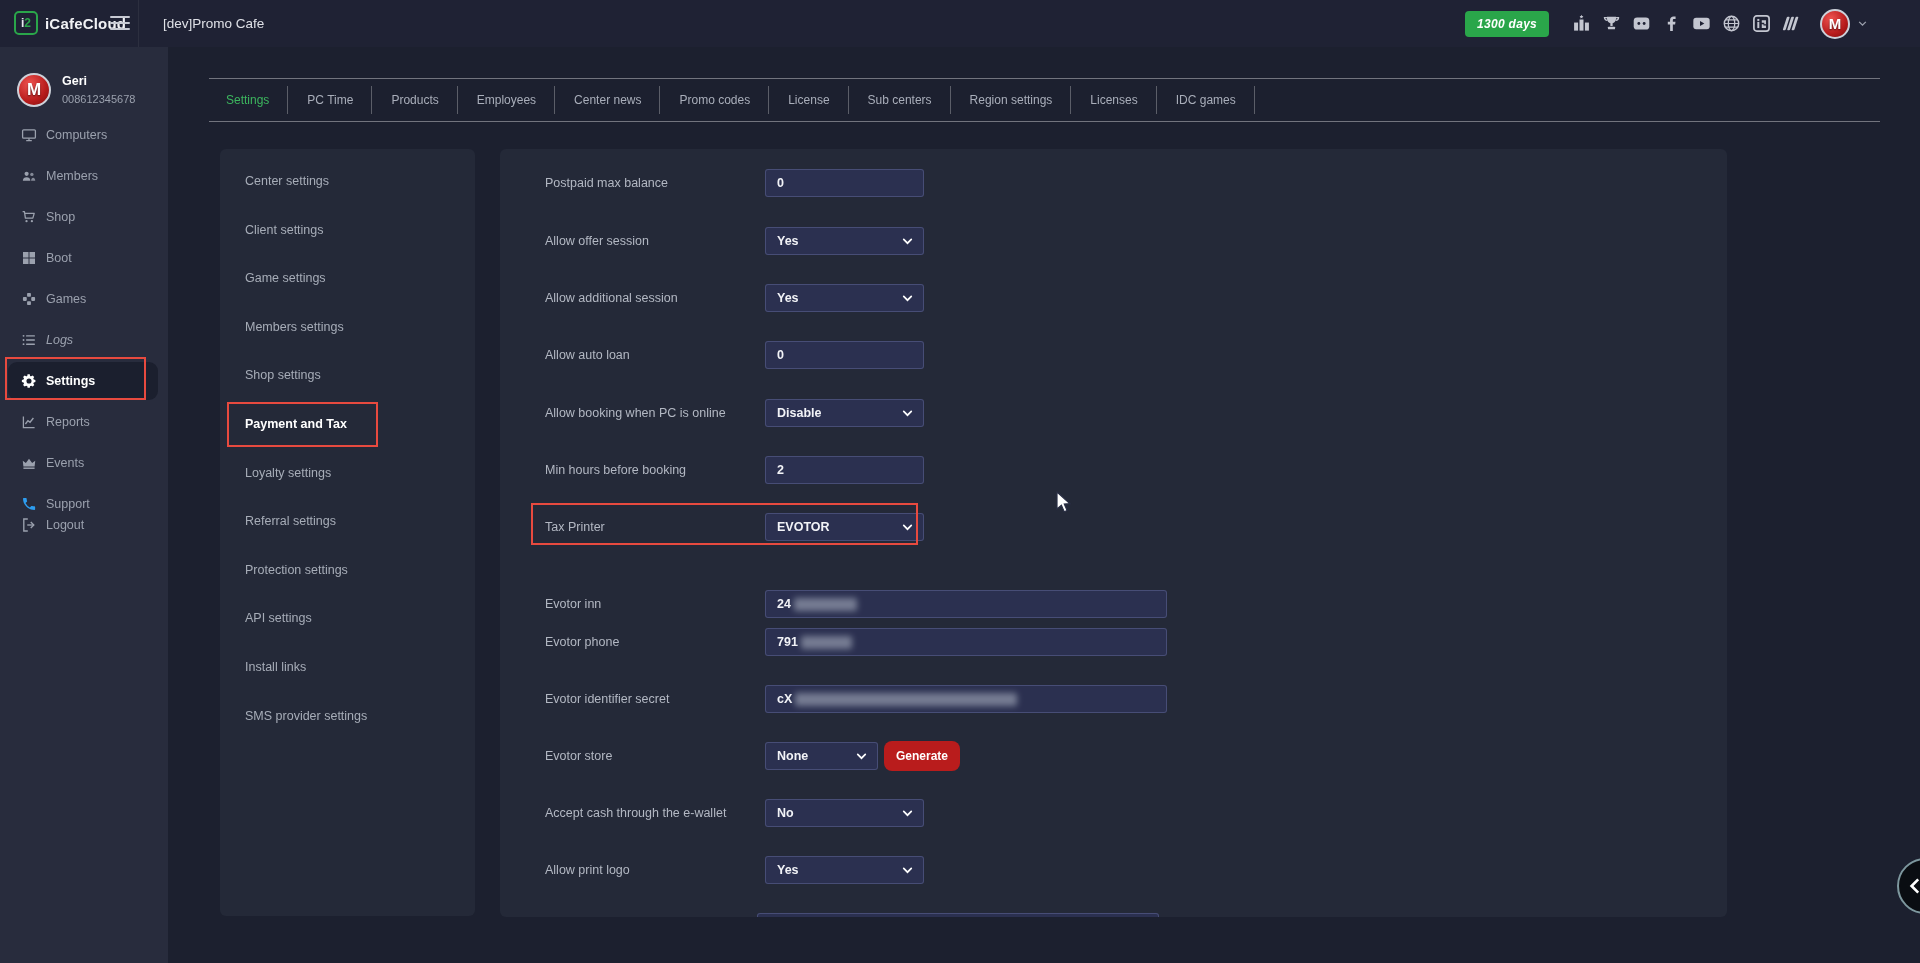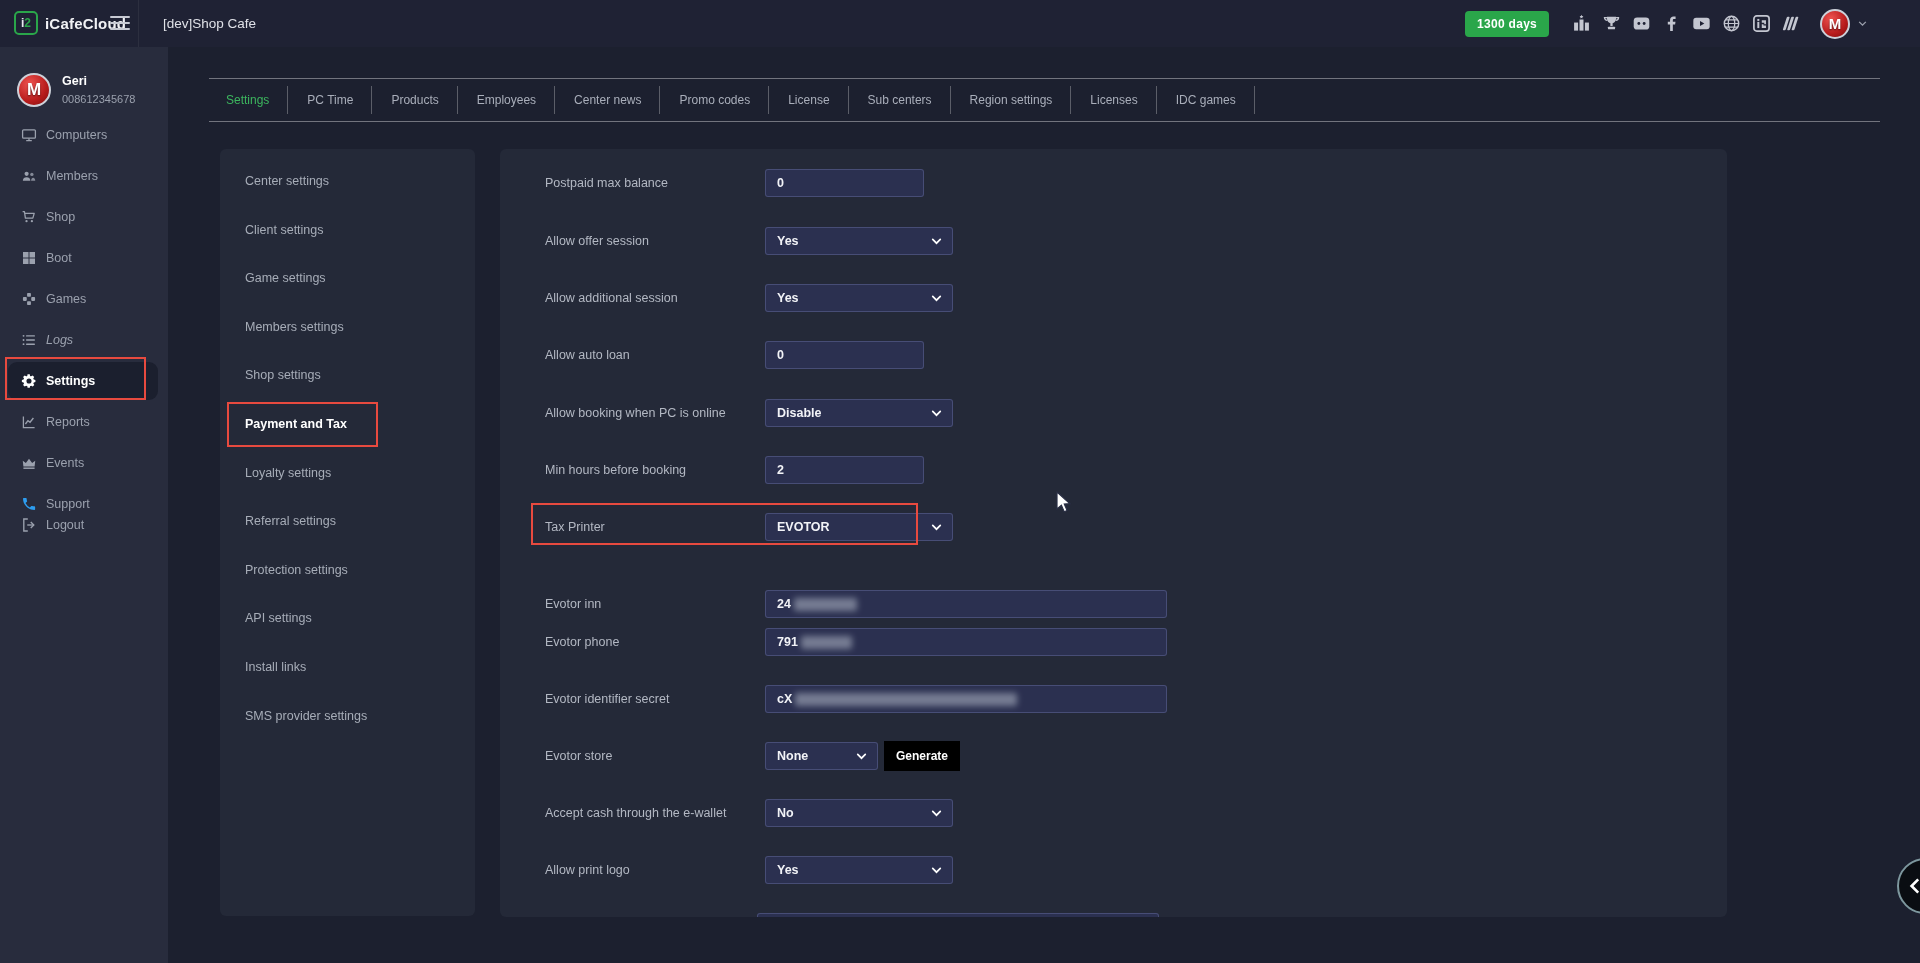--- a/index.html
+++ b/index.html
@@ -11,21 +11,21 @@
   .brand-icon{width:24px;height:24px;border:2px solid #2aa64a;border-radius:5px;box-sizing:border-box;
               display:flex;align-items:center;justify-content:center;color:#2aa64a;font-size:12px;font-weight:bold;}
   .brand-icon i{font-style:normal;color:#e8eaef;}
   .brand-name{color:#f1f2f5;font-size:15px;font-weight:bold;letter-spacing:.2px;}
   .hamburger{position:absolute;left:110px;top:16px;width:20px;color:#c7cad3;cursor:pointer;}
   .hamburger b{display:block;height:2px;background:currentColor;margin:0 0 4px;border-radius:1px;}
   .topbar-sep{position:absolute;left:138px;top:0;width:1px;height:47px;background:rgba(255,255,255,.06);}
   .page-title{position:absolute;left:163px;top:0;line-height:47px;color:#dfe1e7;font-size:13.5px;}
   .topbar-right{position:absolute;left:1465px;top:0;height:47px;display:flex;align-items:center;}
   .days-badge{background:#2aa64a;color:#fff;font-size:12px;font-weight:bold;border-radius:4px;
-              padding:6px 12px;letter-spacing:.3px;}
+              padding:6px 12px;letter-spacing:.3px;font-style:italic;}
   .tb-icons{display:flex;align-items:center;margin-left:17px;}
   .tb-icon{width:20px;height:20px;margin:0 5px;color:#c3c6d0;display:flex;align-items:center;justify-content:center;cursor:pointer;}
   .tb-icon svg{width:19px;height:19px;}
   .avatar{border-radius:50%;background:radial-gradient(circle at 35% 30%,#ef5350,#b71c1c 60%,#7a0d0d);
           border:2px solid #cdd1d9;color:#fff;font-weight:bold;display:flex;align-items:center;justify-content:center;
           text-shadow:0 1px 2px rgba(0,0,0,.6);box-sizing:border-box;}
   .avatar.top{width:30px;height:30px;font-size:15px;margin-left:14px;cursor:pointer;}
   .caret{color:#9ba0ac;margin-left:7px;cursor:pointer;}
   .caret svg{width:11px;height:11px;}
   
@@ -54,28 +54,28 @@
   .subnav-item{position:absolute;left:0;right:0;height:44px;line-height:44px;padding-left:25px;
                color:#a7adb8;font-size:12.5px;cursor:pointer;}
   .subnav-item.active{color:#fff;font-weight:bold;}
   .formcard{left:500px;top:149px;width:1227px;height:768px;overflow:hidden;}
   .frow{position:absolute;left:37px;height:28px;display:flex;align-items:center;margin-left:8px;}
   .flabel{width:212px;color:#b3b8c3;font-size:12.5px;padding-right:8px;flex:0 0 212px;}
   .control{position:relative;height:28px;background:#2b3050;border:1px solid rgba(130,140,200,.32);
            border-radius:3px;box-sizing:border-box;display:flex;align-items:center;
            color:#fff;font-size:12.5px;cursor:pointer;}
   .control.inp{width:159px;cursor:text;}
-  .control.sel{width:188px;}
+  .control.sel{width:159px;}
   .control.sel2{width:113px;}
   .control.wide{width:402px;cursor:text;}
   .control .val{margin-left:11px;font-weight:bold;color:#f2f3f7;white-space:nowrap;}
   .control.inp .val,.control.wide .val{font-weight:bold;}
   .control .chev{position:absolute;right:9px;top:7px;width:13px;height:13px;color:#fff;}
   .redact{height:13px;border-radius:2px;background:#99a0b2;opacity:.68;filter:blur(3px);margin-left:3px;}
-  .gen-btn{margin-left:6px;height:30px;padding:0 12px;background:#000000;border:none;border-radius:0;
+  .gen-btn{margin-left:6px;height:30px;padding:0 12px;background:#b91c1c;border:none;border-radius:8px;
            color:#fff;font-size:12px;font-weight:bold;font-family:inherit;cursor:pointer;}
   .partial{position:absolute;left:249px;}
   
   .fab{position:absolute;left:1897px;top:858px;width:56px;height:56px;border-radius:50%;background:#0a0d12;
        border:2px solid #7d979e;box-sizing:border-box;display:flex;align-items:center;color:#fff;
        padding-left:6px;z-index:8;cursor:pointer;}
   .fab svg{width:22px;height:22px;}
   .cursor{position:absolute;left:1056px;top:491px;z-index:20;pointer-events:none;}
 </style>
 </head>
@@ -90,21 +90,21 @@
           <span>2</span>
         </span>
       <span class="brand-name">iCafeCloud</span>
     </div>
     <div class="hamburger">
         <b></b>
         <b></b>
         <b style="margin:0"></b>
       </div>
     <div class="topbar-sep"></div>
-    <div class="page-title">[dev]Shop Cafe</div>
+    <div class="page-title">[dev]Promo Cafe</div>
     <div class="topbar-right">
       <span class="days-badge">1300 days</span>
       <span class="tb-icons" id="tb-icons">
           <span class="tb-icon">
             <svg viewBox="0 0 20 20">
               <rect x="2.2" y="9" width="4.2" height="8.5" fill="currentColor"></rect>
               <rect x="7.9" y="5.8" width="4.2" height="11.7" fill="currentColor"></rect>
               <rect x="13.6" y="9" width="4.2" height="8.5" fill="currentColor"></rect>
               <path d="M10 .8l.6 1.3 1.4.2-1 1-.25 1.4L10 4l-1.25.7L9 3.3l-1-1 1.4-.2z" fill="currentColor"></path>
             </svg>

